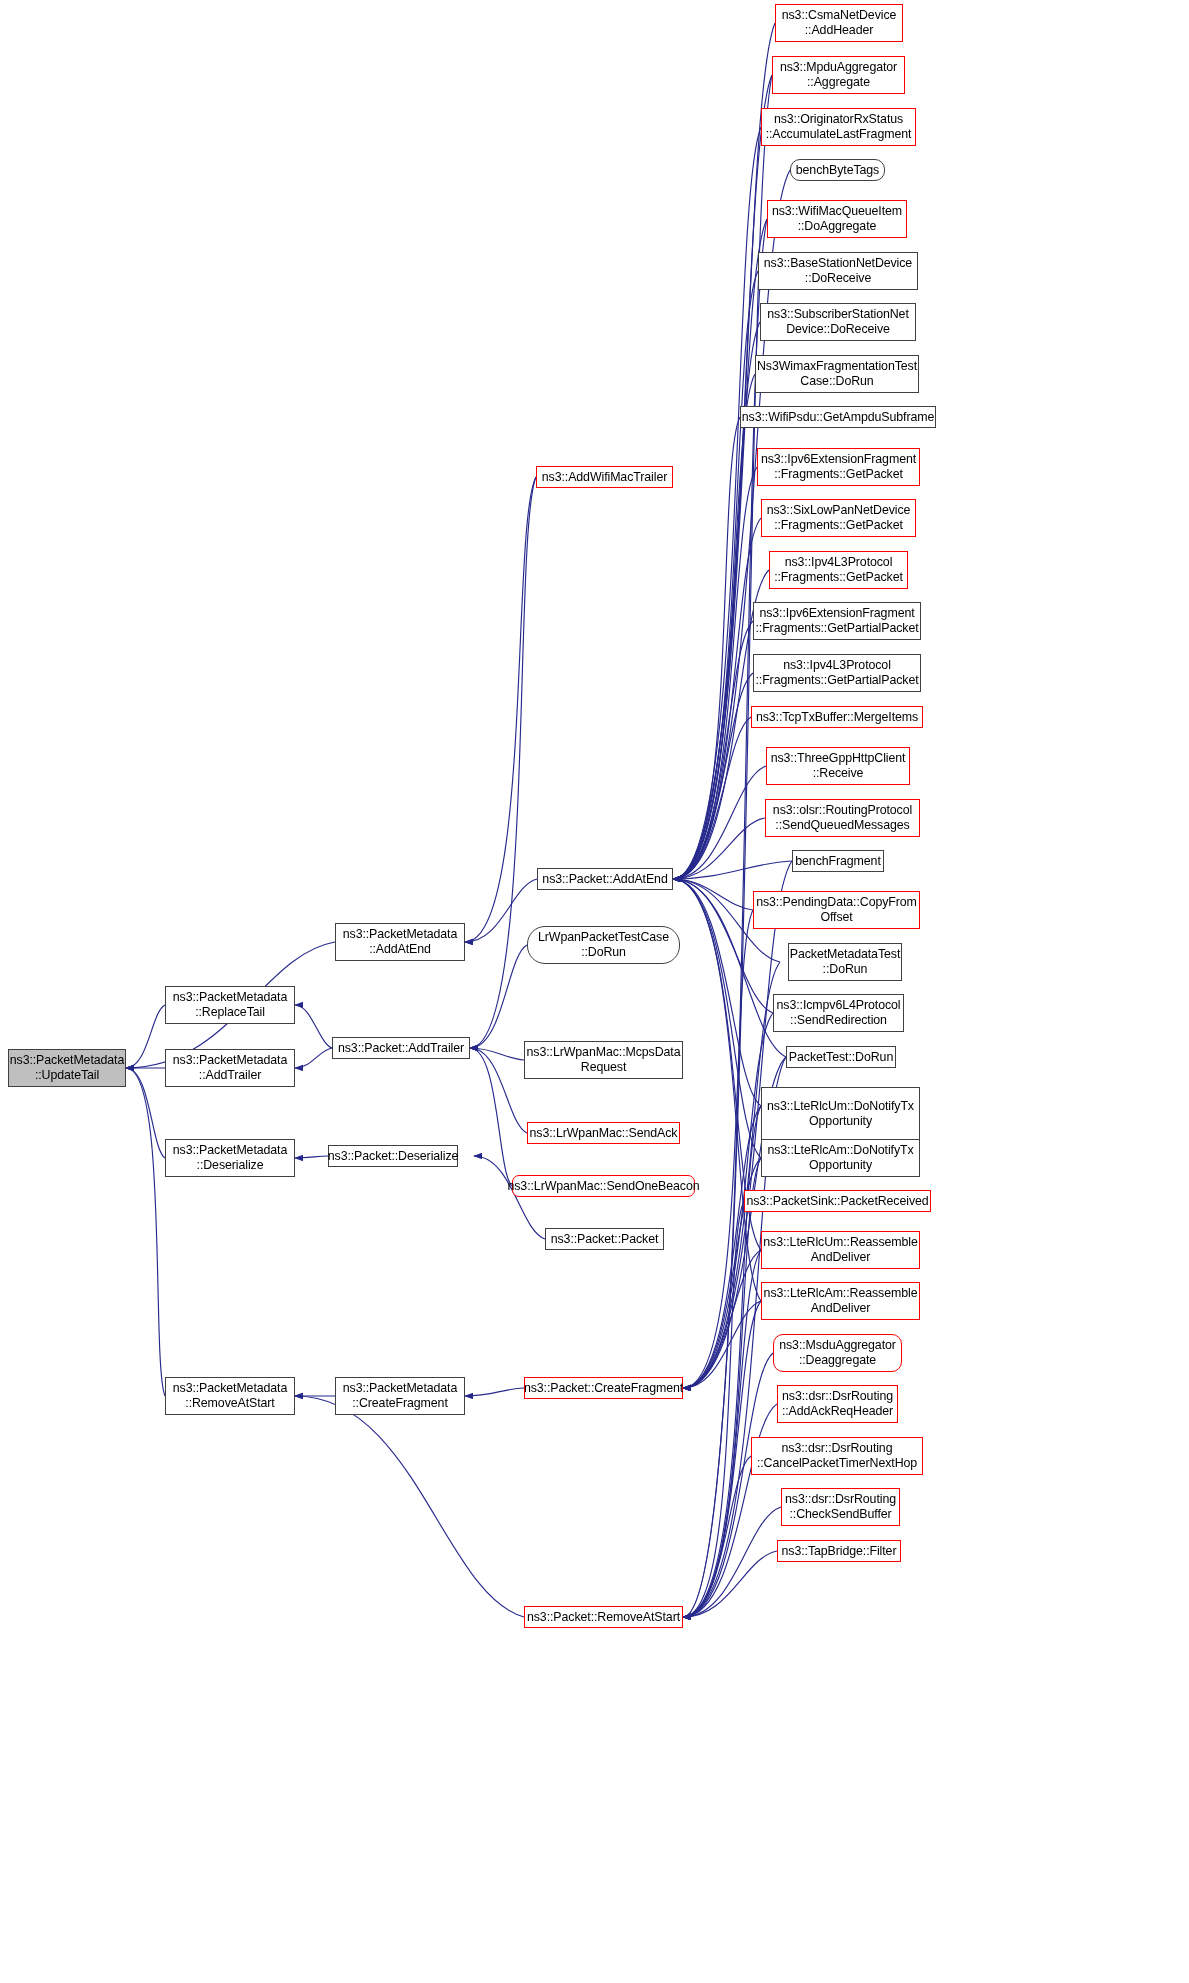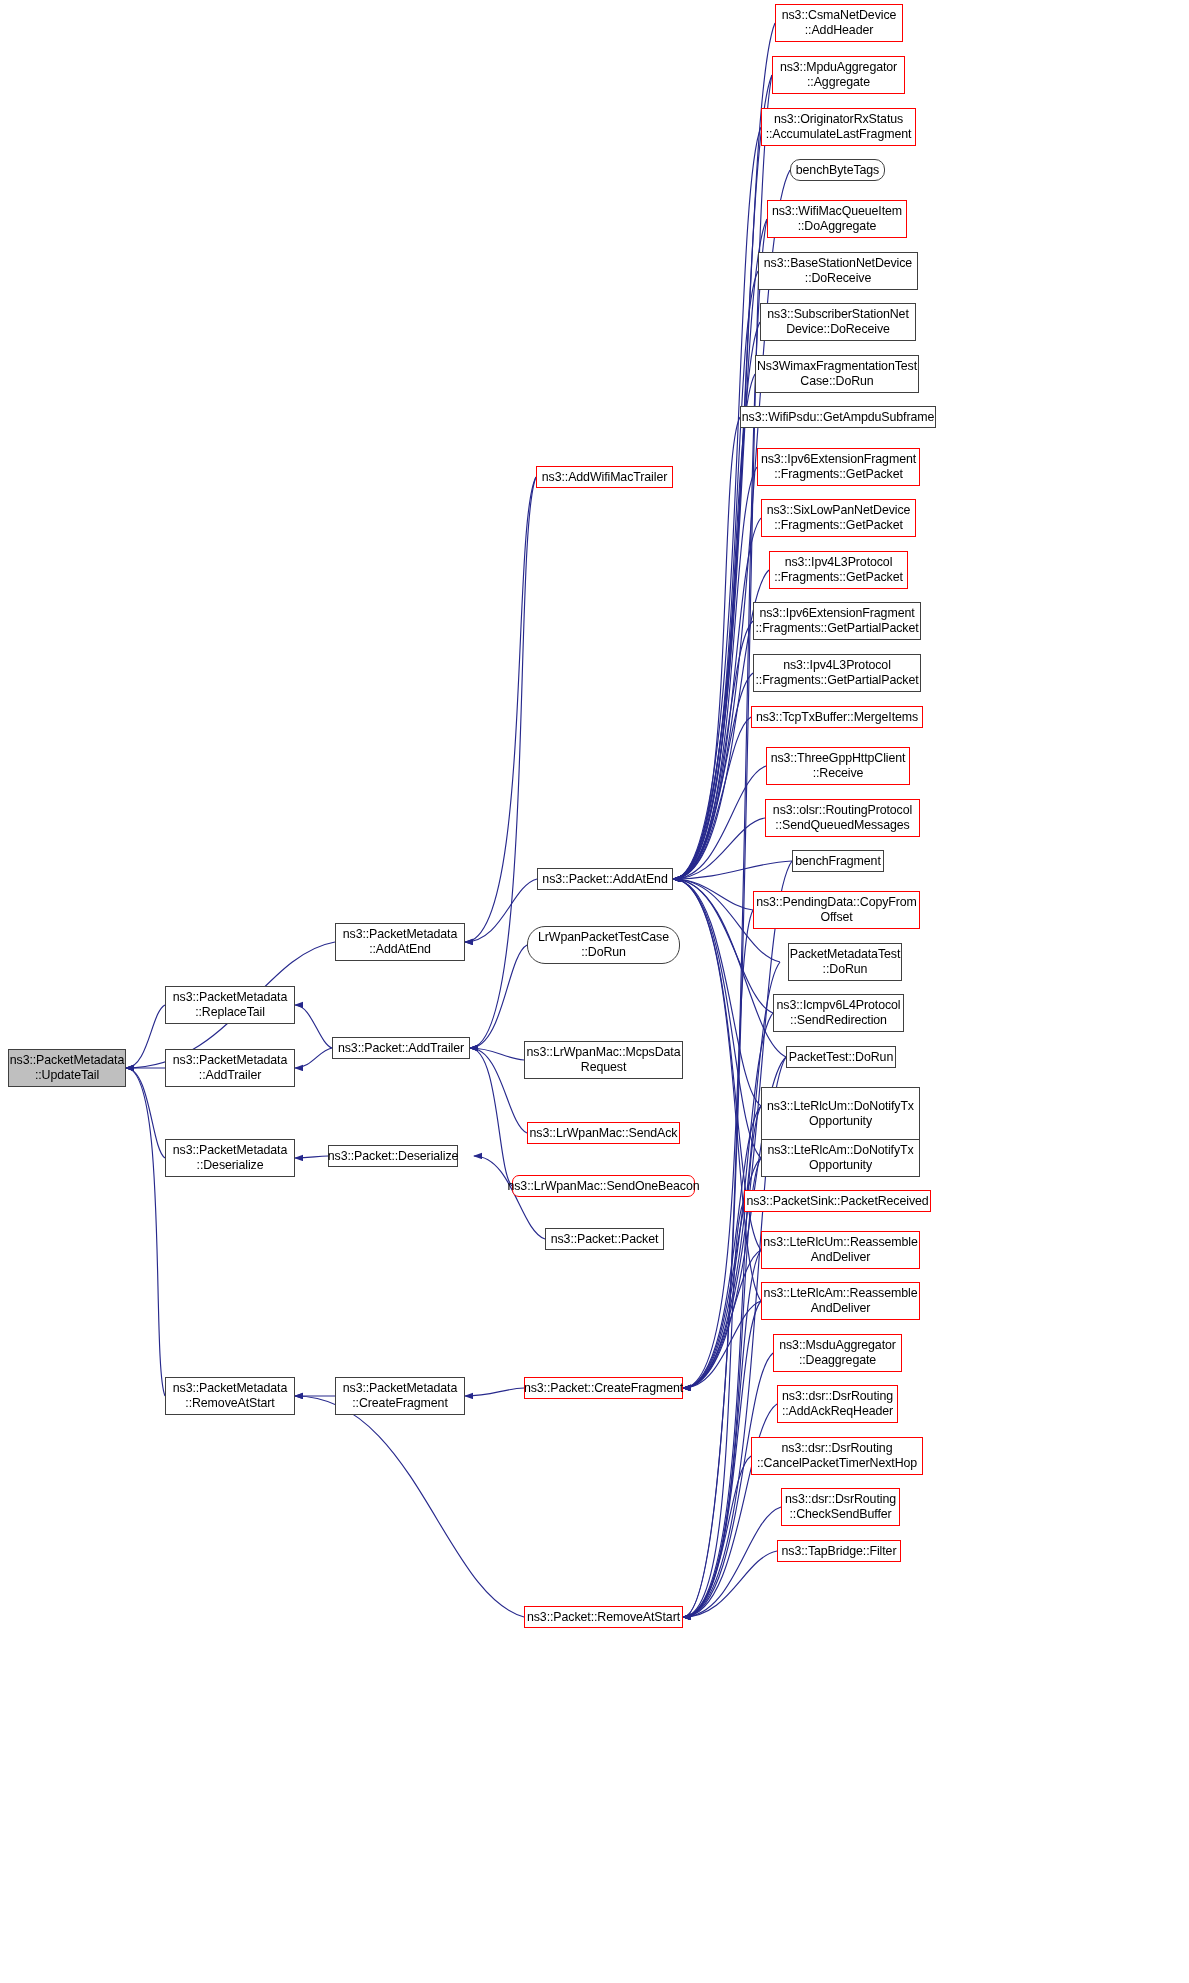--- a/index.html
+++ b/index.html
@@ -182,21 +182,21 @@
       <div class="node" style="left: 786px; top: 1046px; width: 110px; height: 22px;">PacketTest::DoRun</div>
       <div class="node" style="left: 761px; top: 1087px; width: 159px; height: 54px;">ns3::LteRlcUm::DoNotifyTx
 Opportunity</div>
       <div class="node" style="left: 761px; top: 1139px; width: 159px; height: 38px;">ns3::LteRlcAm::DoNotifyTx
 Opportunity</div>
       <div class="node red" style="left: 744px; top: 1190px; width: 187px; height: 22px;">ns3::PacketSink::PacketReceived</div>
       <div class="node red" style="left: 761px; top: 1231px; width: 159px; height: 38px;">ns3::LteRlcUm::Reassemble
 AndDeliver</div>
       <div class="node red" style="left: 761px; top: 1282px; width: 159px; height: 38px;">ns3::LteRlcAm::Reassemble
 AndDeliver</div>
-      <div class="node red" style="left: 773px; top: 1334px; width: 129px; height: 38px;">ns3::MsduAggregator
+      <div class="node red" style="left: 773px; top: 1334px; width: 129px; height: 38px; border-radius: 10px;">ns3::MsduAggregator
 ::Deaggregate</div>
       <div class="node red" style="left: 777px; top: 1385px; width: 121px; height: 38px;">ns3::dsr::DsrRouting
 ::AddAckReqHeader</div>
       <div class="node red" style="left: 751px; top: 1437px; width: 172px; height: 38px;">ns3::dsr::DsrRouting
 ::CancelPacketTimerNextHop</div>
       <div class="node red" style="left: 781px; top: 1488px; width: 119px; height: 38px;">ns3::dsr::DsrRouting
 ::CheckSendBuffer</div>
       <div class="node red" style="left: 777px; top: 1540px; width: 124px; height: 22px;">ns3::TapBridge::Filter</div>
     </div>
 </div>

